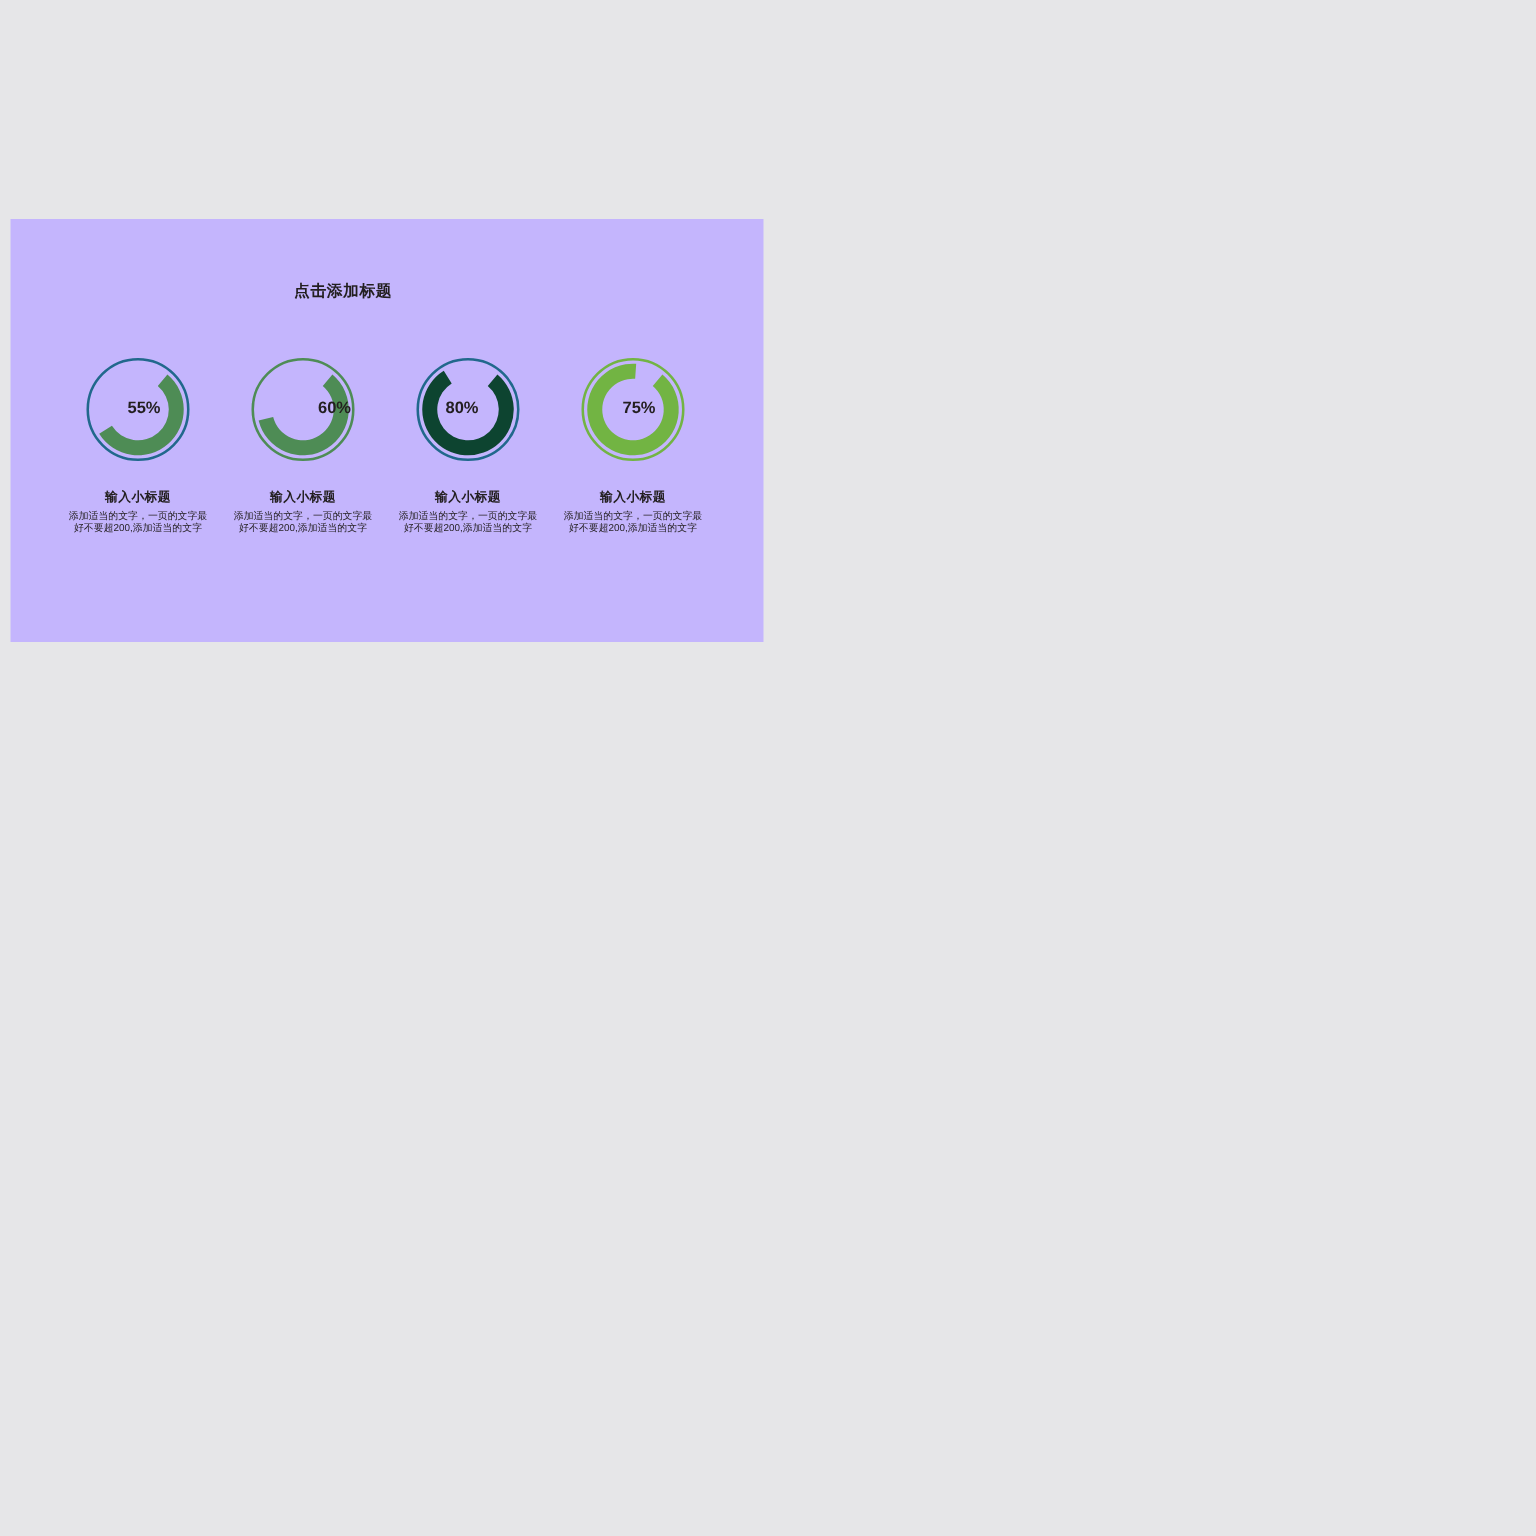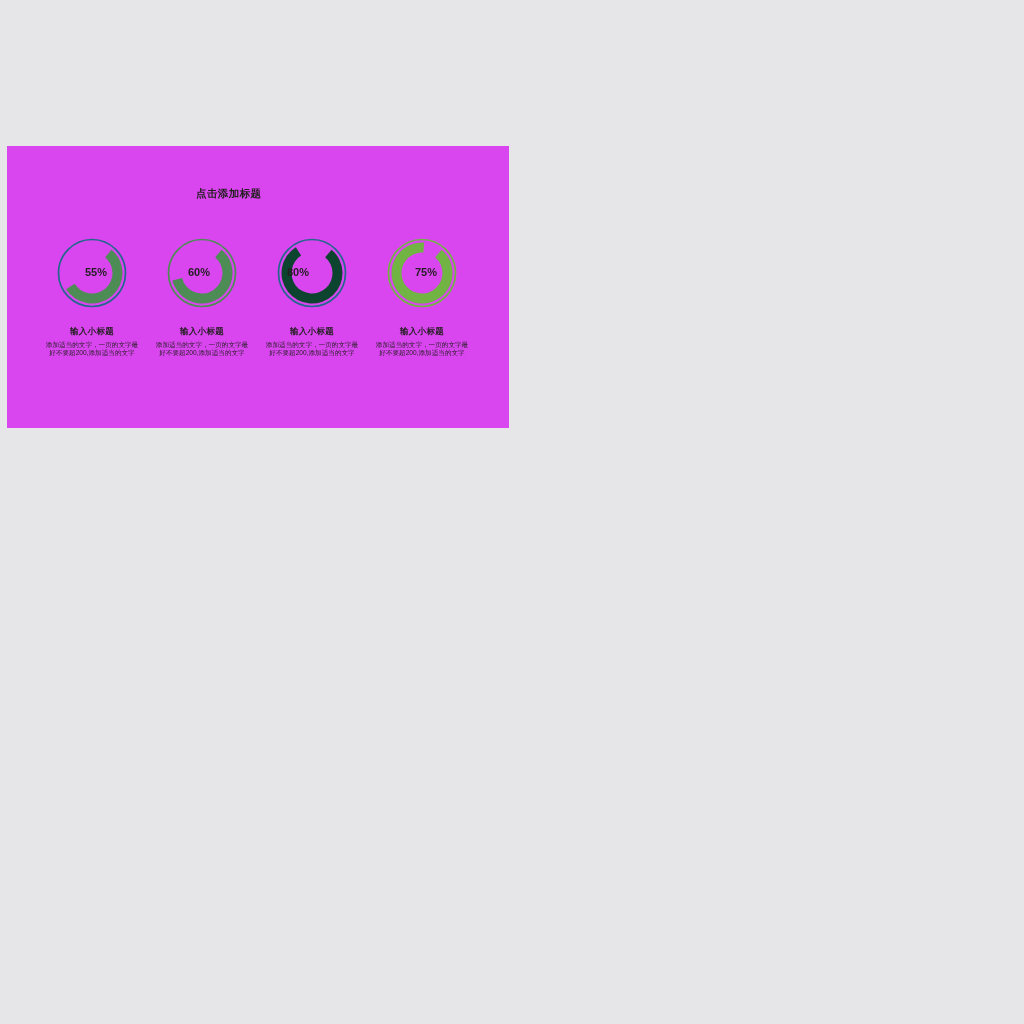--- a/index.html
+++ b/index.html
@@ -1,19 +1,19 @@
 <!DOCTYPE html>
 <html><head>
 <meta charset="utf-8">
 <style>
   html,body{margin:0;padding:0;}
   body{width:1024px;height:1024px;background:#e6e6e8;
        font-family:"Liberation Sans",sans-serif;overflow:hidden;}
   #page{position:relative;width:1024px;height:1024px;}
-  .slide{position:absolute;background:#d946ef;overflow:hidden;width:501.5px;height:282px;}
+  .slide{position:absolute;background:#c4b5fd;overflow:hidden;width:501.5px;height:282px;}
   .s-c0{left:7px;} .r1{top:146px;}
   .ttl{position:absolute;font-weight:bold;color:#231f20;white-space:nowrap;}
 
   
   .s3t{left:0;right:0;top:41px;text-align:center;font-size:10.5px;letter-spacing:.4px;
        transform:translateX(-29px);}
   .donuts{position:absolute;left:0;top:0;}
   .pcnum{position:absolute;top:120px;width:200px;margin-left:-100px;text-align:center;
          font-size:11px;font-weight:bold;color:#231f20;white-space:nowrap;}
   .dcap{position:absolute;top:180px;width:200px;margin-left:-100px;text-align:center;color:#231f20;}
@@ -39,22 +39,22 @@
       <g>
         <circle cx="305" cy="127" r="33.5" fill="none" stroke="#21688c" stroke-width="1.7"></circle>
         <path d="M324.61,103.64 A30.5,30.5 0 1 1 288.84,101.13 L294.14,109.62 A20.5,20.5 0 1 0 318.18,111.30 Z" fill="#0d4430"></path>
       </g>
       <g>
         <circle cx="415" cy="127" r="33.5" fill="none" stroke="#72b443" stroke-width="1.7"></circle>
         <path d="M434.61,103.64 A30.5,30.5 0 1 1 417.13,96.57 L416.43,106.55 A20.5,20.5 0 1 0 428.18,111.30 Z" fill="#72b443"></path>
       </g>
     </svg>
     <div class="pcnum" style="left:89px">55%</div>
-    <div class="pcnum" style="left:192px">60%</div>
-    <div class="pcnum" style="left:291px">80%</div>
+    <div class="pcnum" style="left:216px">60%</div>
+    <div class="pcnum" style="left:301px">80%</div>
     <div class="pcnum" style="left:419px">75%</div>
     <div class="dcap" style="left:85px">
       <div class="dch">输入小标题</div>
       <div class="dcp">添加适当的文字，一页的文字最</div>
       <div class="dcp">好不要超200,添加适当的文字</div>
     </div>
     <div class="dcap" style="left:195px">
       <div class="dch">输入小标题</div>
       <div class="dcp">添加适当的文字，一页的文字最</div>
       <div class="dcp">好不要超200,添加适当的文字</div>

